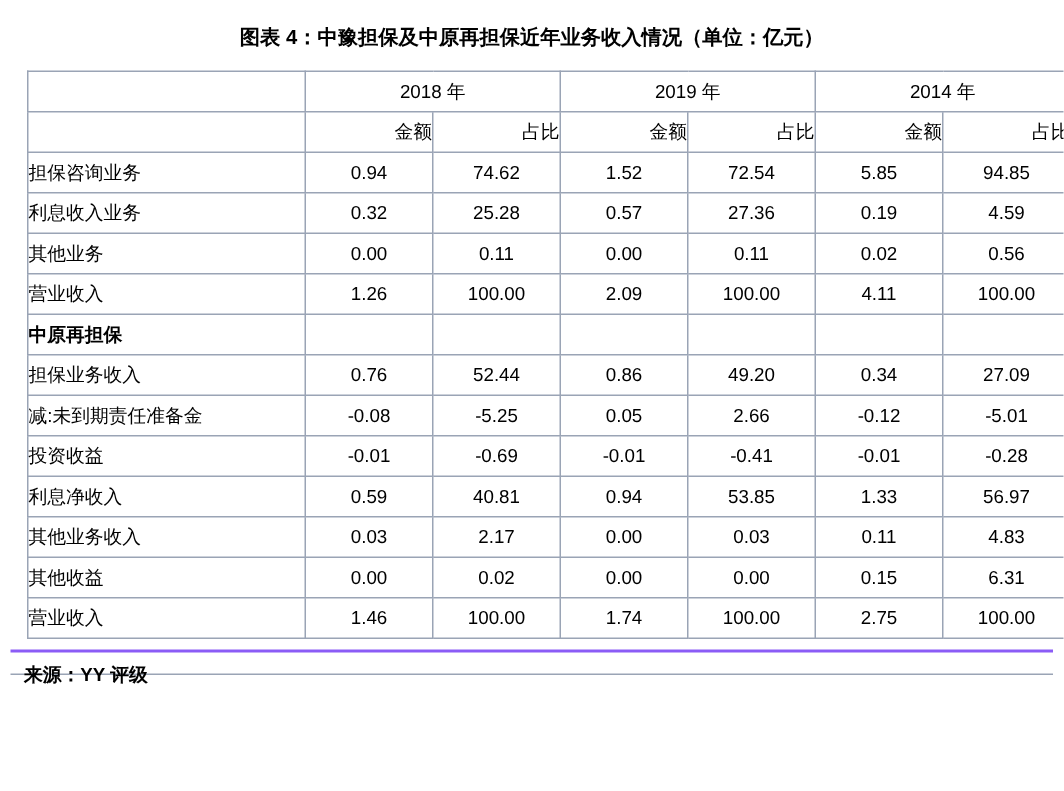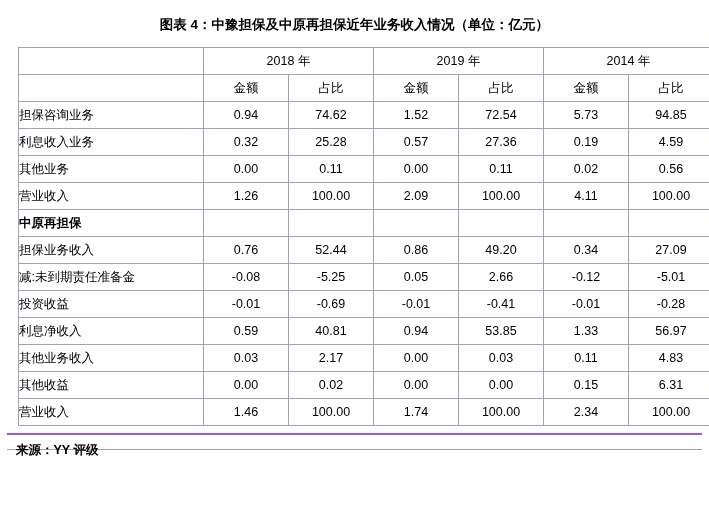--- a/index.html
+++ b/index.html
@@ -46,21 +46,21 @@
   }
   .hdr-row td {
     background: #dce3ef;
     text-align: center;
     font-weight: bold;
     font-size: 13px;
     height: 27px;
   }
   .hdr-row2 td {
     background: #dce3ef;
-    text-align: center;
+    text-align: right;
     font-weight: bold;
     font-size: 12.5px;
     height: 25px;
   }
   td.label {
     text-align: left;
     padding-left: 9px;
   }
   td.num {
     text-align: center;
@@ -118,21 +118,21 @@
         <td>金额</td>
         <td>占比</td>
       </tr>
 
       <tr>
         <td class="label">担保咨询业务</td>
         <td class="num">0.94</td>
         <td class="num">74.62</td>
         <td class="num">1.52</td>
         <td class="num">72.54</td>
-        <td class="num">5.73</td>
+        <td class="num">5.85</td>
         <td class="num">94.85</td>
       </tr>
       <tr>
         <td class="label">利息收入业务</td>
         <td class="num">0.32</td>
         <td class="num">25.28</td>
         <td class="num">0.57</td>
         <td class="num">27.36</td>
         <td class="num">0.19</td>
         <td class="num">4.59</td>
@@ -218,21 +218,21 @@
         <td class="num">0.00</td>
         <td class="num">0.15</td>
         <td class="num">6.31</td>
       </tr>
       <tr class="total">
         <td class="label">营业收入</td>
         <td class="num">1.46</td>
         <td class="num">100.00</td>
         <td class="num">1.74</td>
         <td class="num">100.00</td>
-        <td class="num">2.34</td>
+        <td class="num">2.75</td>
         <td class="num">100.00</td>
       </tr>
     </tbody>
   </table>
 
   <div class="src">来源：YY 评级</div>
 
 </div>
 
 </body></html>

